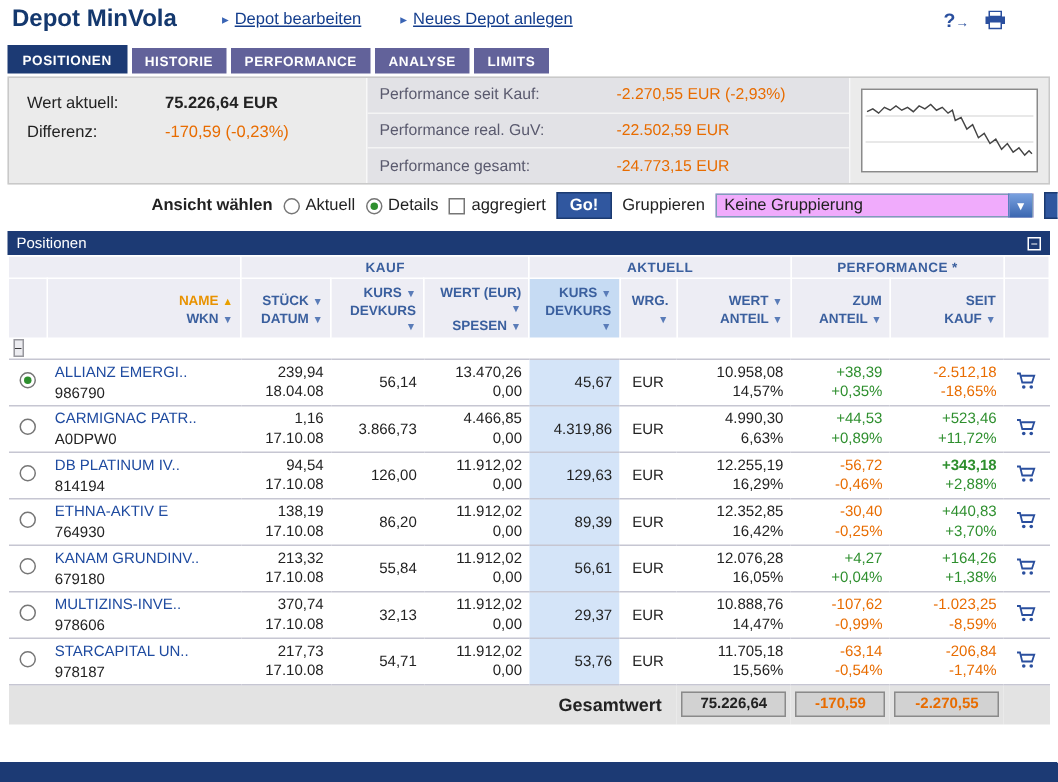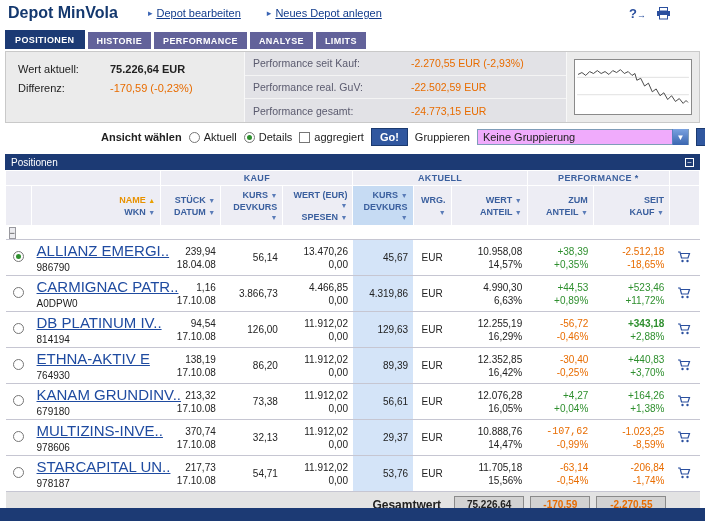--- a/index.html
+++ b/index.html
@@ -58,21 +58,21 @@
 .arrow{font-size:7px;color:#5a7cb8}
 .arrow.asc{color:#e8a000}
 .name-h{color:#e89200}
 .sortable{cursor:pointer}
 tbody td{background:#fff;border-bottom:1px solid #c6c6d2;padding:2px 5px;vertical-align:middle;height:31px}
 tbody td.hl{background:#d4e4f8}
 .num{text-align:right}
 .v2{margin-top:2px}
 tr.collapse td{height:13px;padding:1px 3px}
 .colbox{width:11px;height:11px;border:1px solid #98989e;background:#ececf0;font-size:9px;line-height:9px;text-align:center;color:#333;cursor:pointer}
-.pname{color:#1f4ba0;font-size:15px;text-decoration:underline;cursor:pointer;white-space:nowrap}
+.pname{color:#1f4ba0;font-size:10px;cursor:pointer;white-space:nowrap}
 .wkn{margin-top:3px;color:#222}
 .c-radio,.c-cart{text-align:center}
 .c-wrg{text-align:center}
 tfoot td{background:#e3e3e3;border-top:1px solid #9a9aa6;height:26px;padding:2px 3px;vertical-align:middle}
 .total-label{font-size:12px;font-weight:bold;text-align:right;padding-right:10px}
 .fbox{border:1px solid #8a8a8a;background:#d2d2d2;padding:2px 5px;text-align:center;font-weight:bold}
 .bottombar{position:absolute;bottom:0;left:0;width:705px;height:13px;background:#1c3a74}
 .cart-svg{cursor:pointer}
 </style>
 </head>
@@ -413,21 +413,21 @@
     <td class="c-radio"><span class="radio"></span></td>
     <td>
       <a class="pname">KANAM GRUNDINV..</a>
       <div class="wkn">679180</div>
     </td>
     <td class="num">
       <div>213,32</div>
           <div class="v2">17.10.08</div>
     </td>
     <td class="num">
-          <div>73,38</div>
+          <div>55,84</div>
         </td>
     <td class="num">
       <div>11.912,02</div>
           <div class="v2">0,00</div>
     </td>
     <td class="num hl">
           <div>56,61</div>
         </td>
     <td class="c-wrg">
           <div>EUR</div>
@@ -473,21 +473,21 @@
           <div>29,37</div>
         </td>
     <td class="c-wrg">
           <div>EUR</div>
         </td>
     <td class="num">
       <div>10.888,76</div>
           <div class="v2">14,47%</div>
     </td>
     <td class="num">
-      <div style="color: rgb(232, 108, 0); font-family: Liberation Mono, monospace;">-107,62</div>
+      <div style="color: rgb(232, 108, 0);">-107,62</div>
           <div class="v2" style="color: rgb(232, 108, 0);">-0,99%</div>
     </td>
     <td class="num">
       <div style="color: rgb(232, 108, 0);">-1.023,25</div>
           <div class="v2" style="color: rgb(232, 108, 0);">-8,59%</div>
     </td>
     <td class="c-cart">
       <svg class="cart-svg" viewBox="0 0 14 14" width="14" height="14">
         <path d="M1 2 h2 l1.5 6 h6.5 l1.5 -4.5 H4" fill="none" stroke="#2a4f9e" stroke-width="1.2"></path>
         <circle cx="5.5" cy="11" r="1.2" fill="#2a4f9e"></circle>

